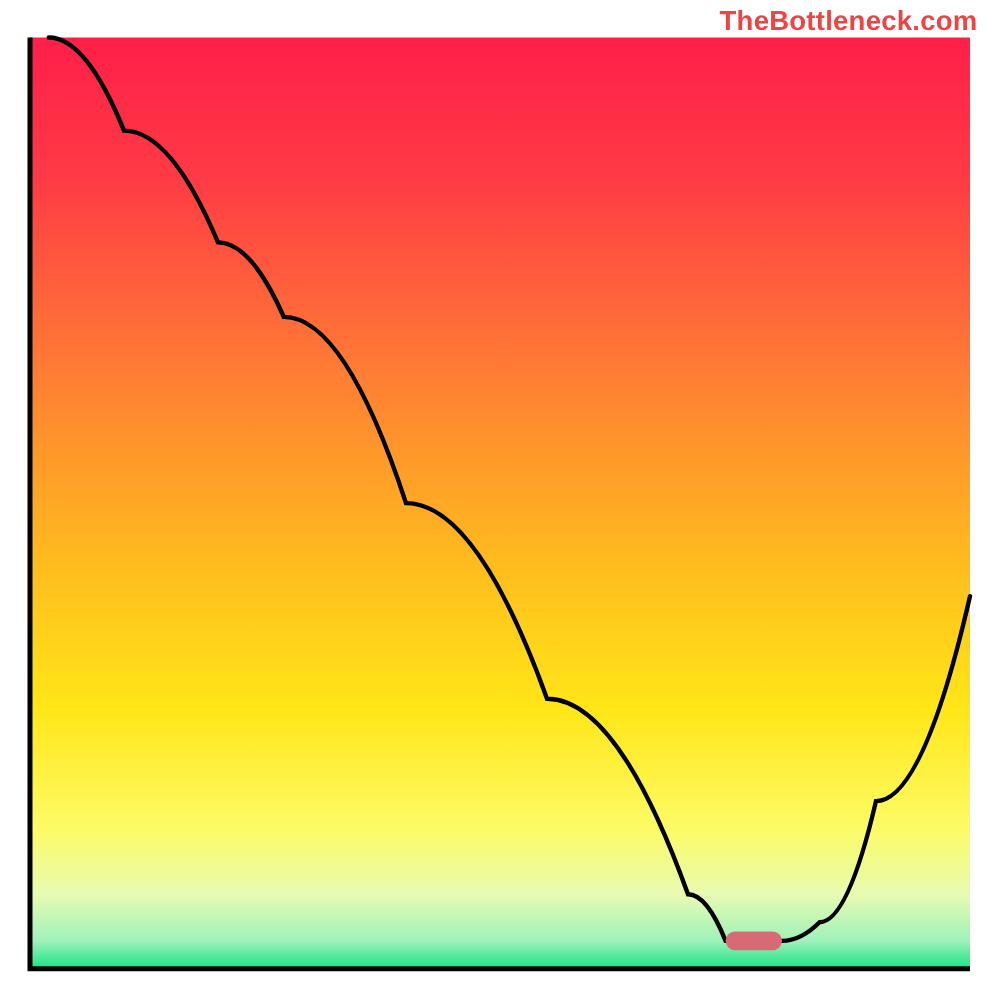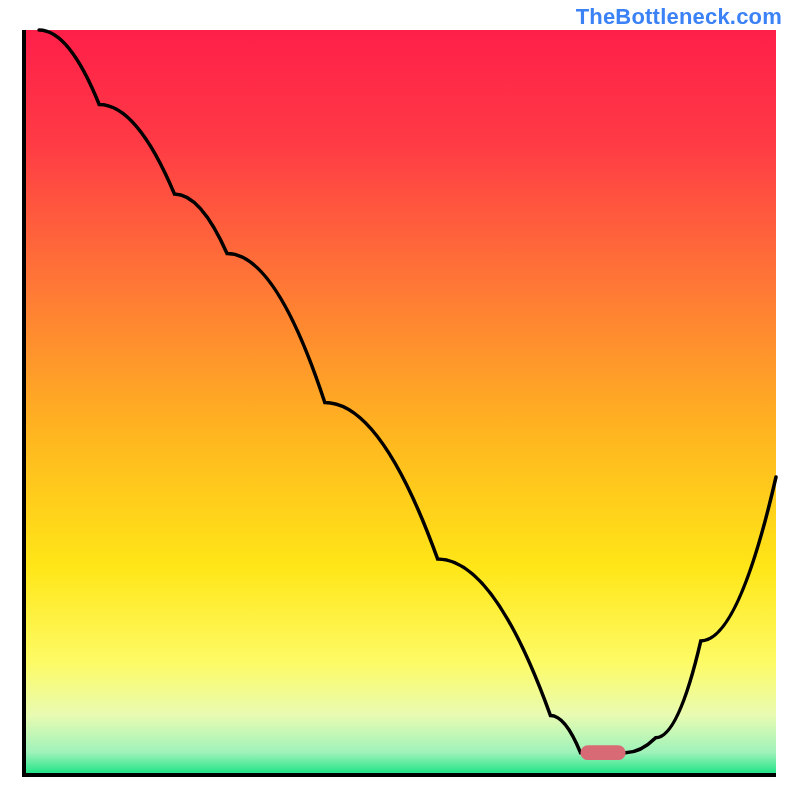--- a/index.html
+++ b/index.html
@@ -15,21 +15,21 @@
     position: relative;
     width: 800px;
     height: 800px;
   }
   .watermark {
     position: absolute;
     top: 4px;
     right: 18px;
     font-size: 22px;
     font-weight: 600;
-    color: #3b82f6;
+    color: #ef4444;
     letter-spacing: 0.2px;
     user-select: none;
   }
   svg {
     display: block;
   }
 </style>
 </head>
 <body>
 

